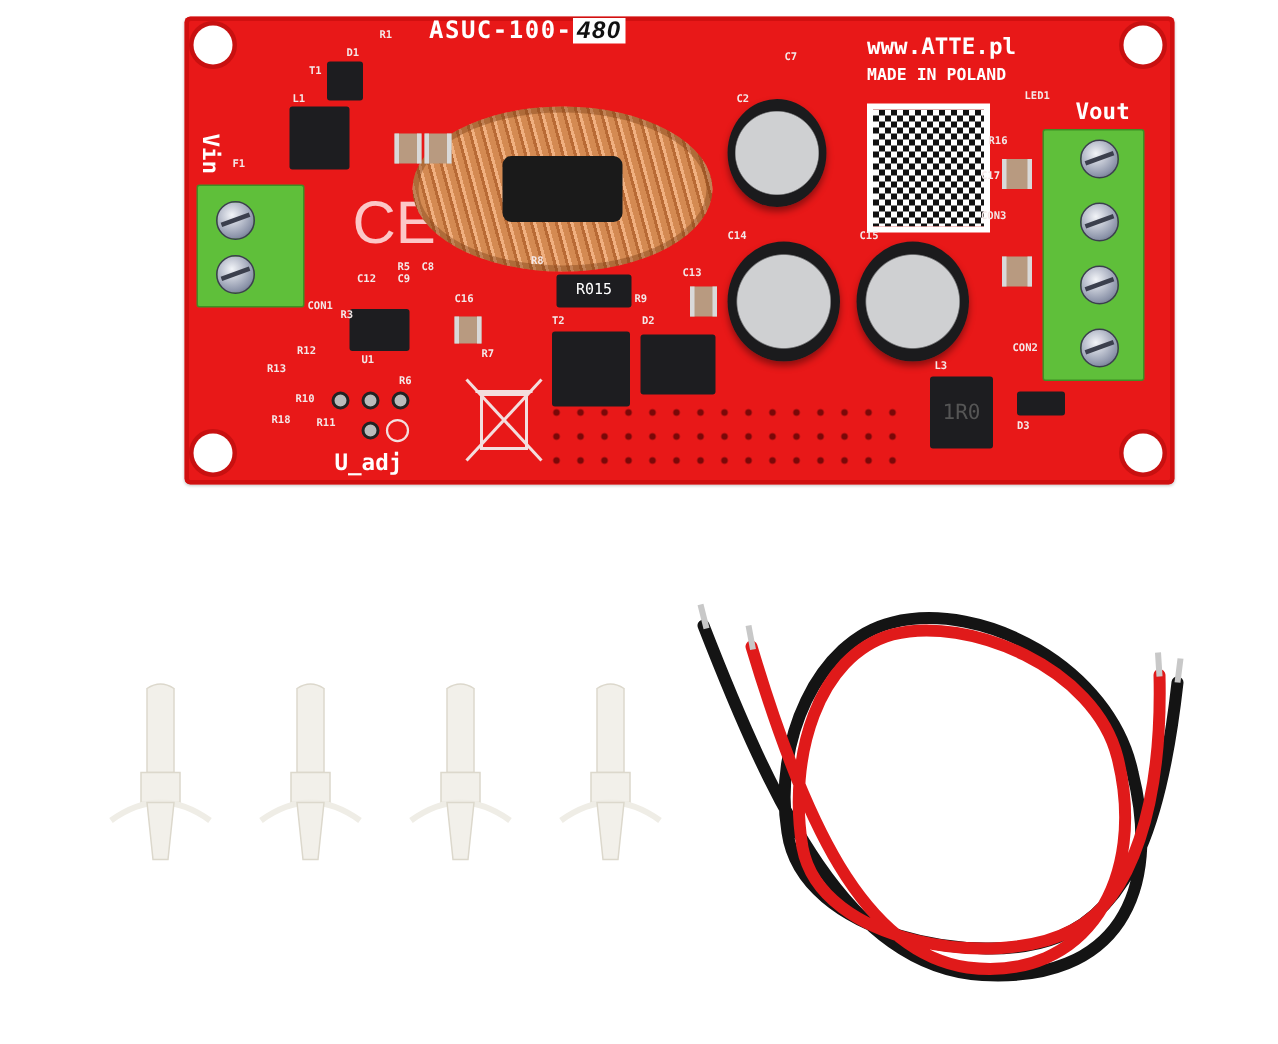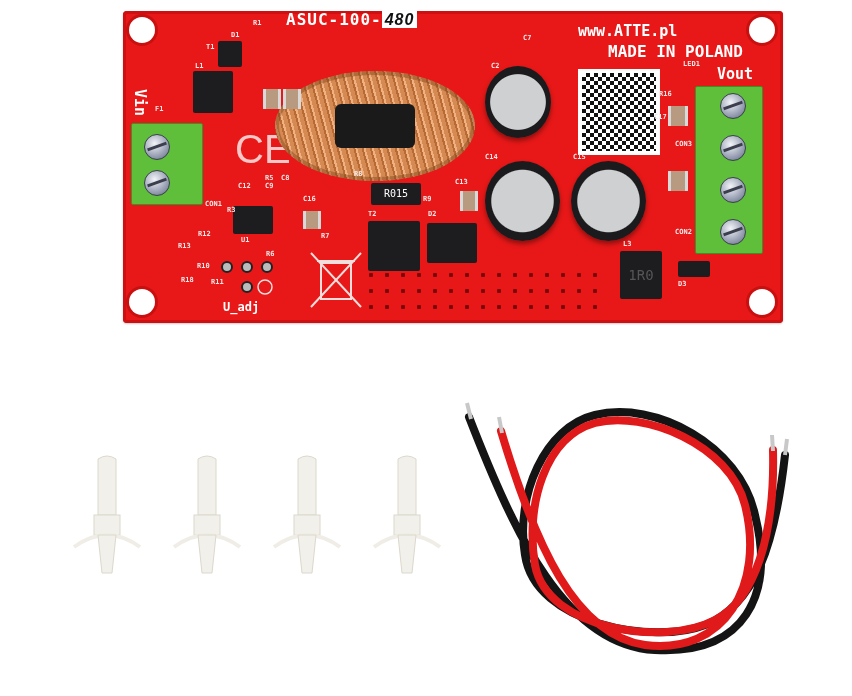--- a/index.html
+++ b/index.html
@@ -32,24 +32,24 @@
 <div class="pcb">
   <div class="hole" style="left:6px;top:6px;"></div>
   <div class="hole" style="left:626px;top:6px;"></div>
   <div class="hole" style="left:6px;top:278px;"></div>
   <div class="hole" style="left:626px;top:278px;"></div>
 
   <div class="silk model" style="left:147px;top:1px;margin-left:16px;">
     <span>ASUC-100-</span><span class="badge">480</span>
   </div>
   <div class="silk" style="left:455px;top:13px;font-size:15px;">www.ATTE.pl</div>
-  <div class="silk" style="left:455px;top:33px;font-size:16px;margin-left:30px;">MADE IN POLAND</div>
+  <div class="silk" style="left:455px;top:33px;font-size:11px;">MADE IN POLAND</div>
   <div class="silk" style="left:12px;top:78px;font-size:15px;transform:rotate(90deg);transform-origin:left top;left:24px;">Vin</div>
   <div class="silk" style="left:594px;top:56px;font-size:15px;">Vout</div>
-  <div class="silk" style="left:100px;top:290px;font-size:12px;">U_adj</div>
+  <div class="silk" style="left:100px;top:290px;font-size:15px;">U_adj</div>
   <div class="silk" style="left:112px;top:118px;font-size:40px;font-family:'Liberation Sans',sans-serif;color:rgba(255,230,230,.85);font-weight:normal;">CE</div>
 
   <div class="terminal" style="left:8px;top:112px;width:70px;height:80px;">
     <div class="screw" style="left:12px;top:10px;"></div>
     <div class="screw" style="left:12px;top:46px;"></div>
   </div>
 
   <div class="terminal" style="left:572px;top:75px;width:66px;height:166px;">
     <div class="screw" style="left:24px;top:6px;"></div>
     <div class="screw" style="left:24px;top:48px;"></div>
@@ -85,21 +85,21 @@
   <div class="silk small" style="left:108px;top:21px;">D1</div>
   <div class="silk small" style="left:83px;top:33px;">T1</div>
   <div class="silk small" style="left:72px;top:52px;">L1</div>
   <div class="silk small" style="left:32px;top:95px;">F1</div>
   <div class="silk small" style="left:82px;top:190px;">CON1</div>
   <div class="silk small" style="left:400px;top:24px;">C7</div>
   <div class="silk small" style="left:368px;top:52px;">C2</div>
   <div class="silk small" style="left:560px;top:50px;">LED1</div>
   <div class="silk small" style="left:536px;top:80px;">R16</div>
   <div class="silk small" style="left:531px;top:103px;text-align:right;">C17</div>
-  <div class="silk small" style="left:552px;top:130px;">CON3</div>
+  <div class="silk small" style="left:531px;top:130px;">CON3</div>
   <div class="silk small" style="left:552px;top:218px;">CON2</div>
   <div class="silk small" style="left:362px;top:143px;">C14</div>
   <div class="silk small" style="left:450px;top:143px;">C15</div>
   <div class="silk small" style="left:115px;top:164px;margin-left:43px;">C8</div>
   <div class="silk small" style="left:142px;top:164px;">R5</div>
   <div class="silk small" style="left:115px;top:172px;">C12</div>
   <div class="silk small" style="left:142px;top:172px;">C9</div>
   <div class="silk small" style="left:192px;top:160px;padding-left:39px;">R8</div>
   <div class="silk small" style="left:300px;top:185px;">R9</div>
   <div class="silk small" style="left:332px;top:168px;">C13</div>

